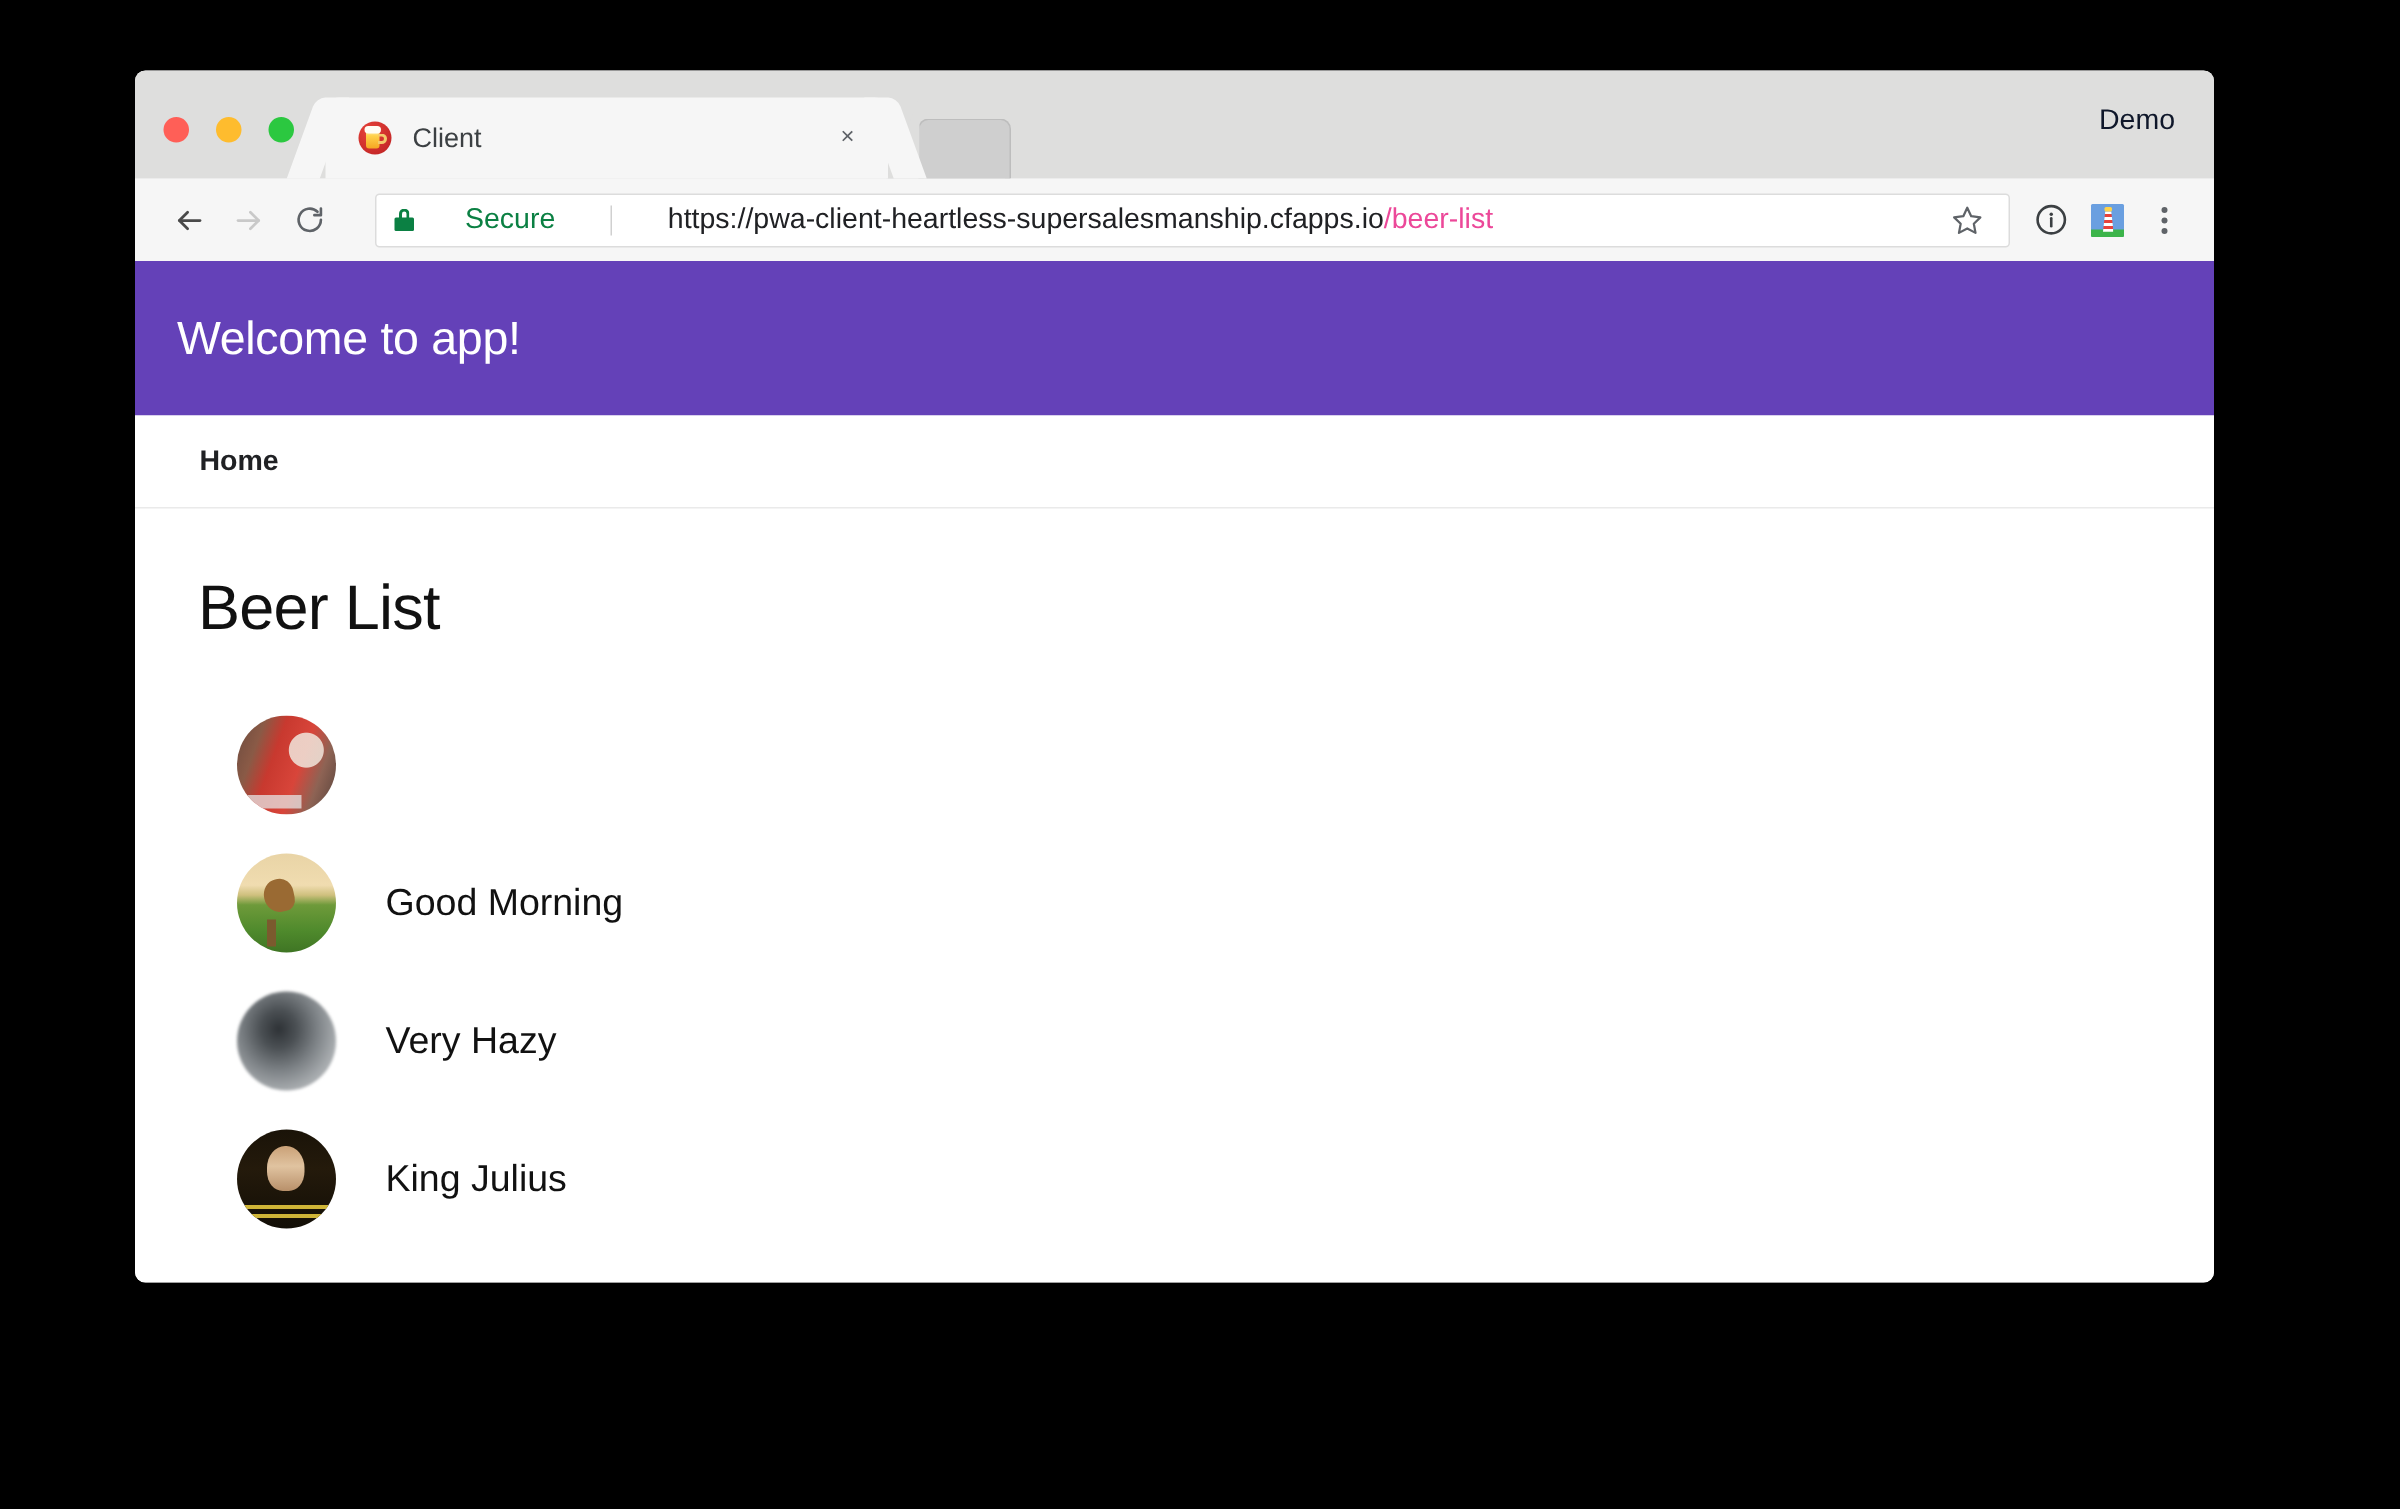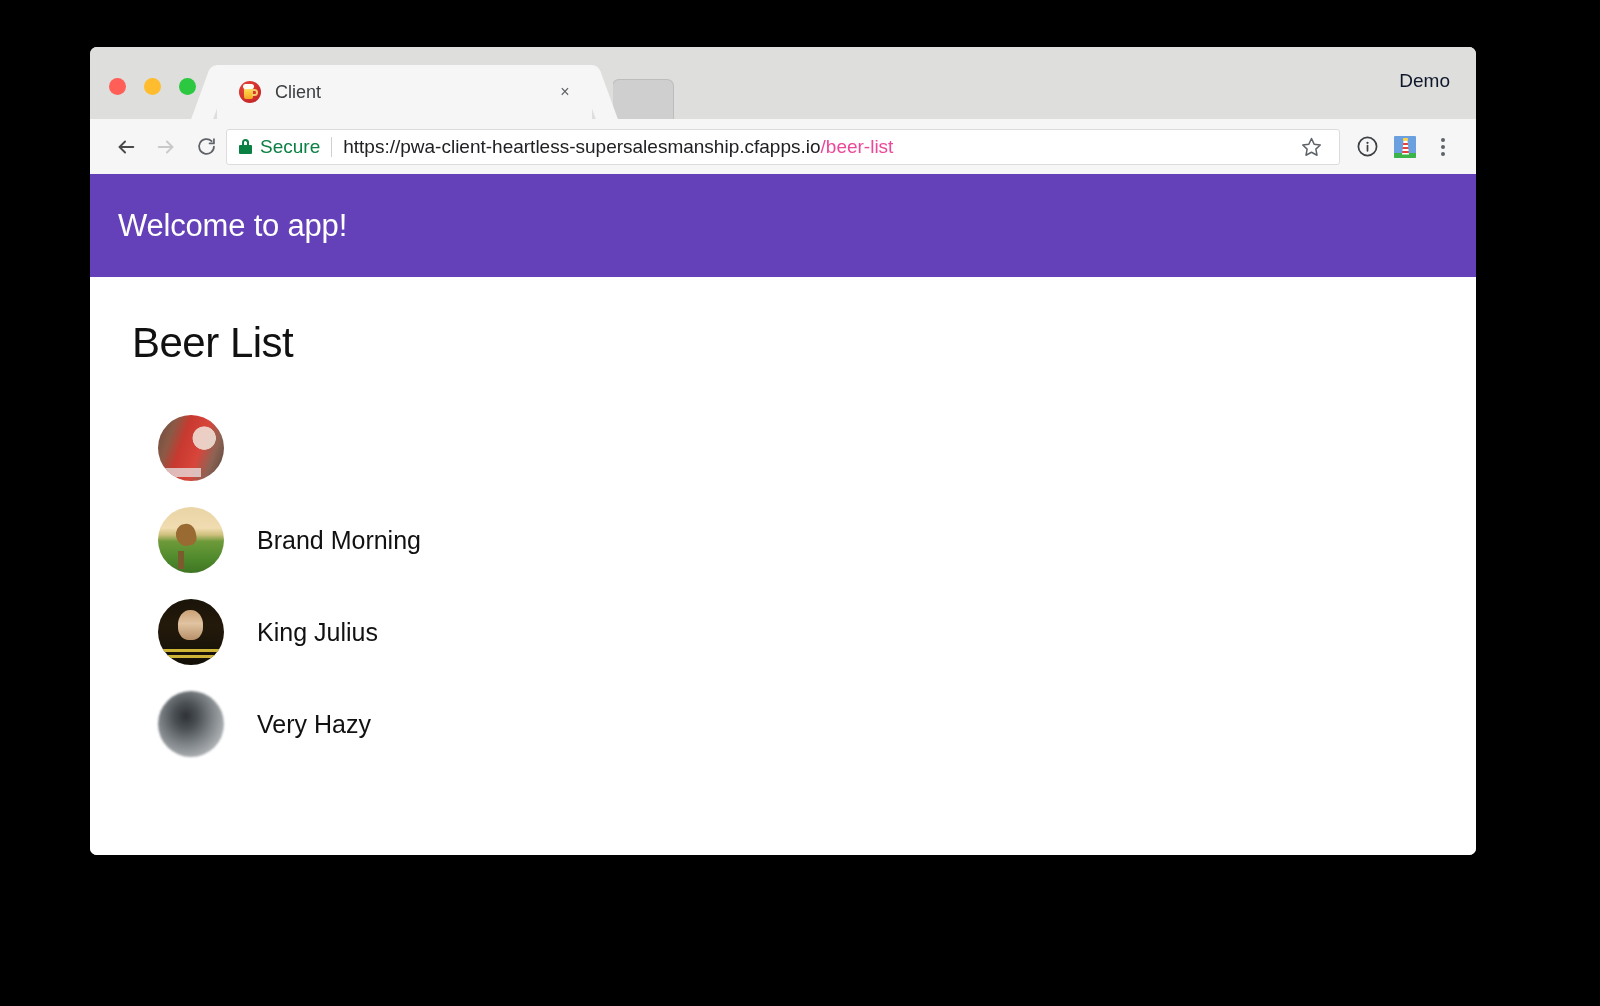--- a/index.html
+++ b/index.html
@@ -192,28 +192,29 @@
     display: flex;
     align-items: center;
     justify-content: center;
     flex: 0 0 auto;
   }
   .nav-btn svg { display: block; }
 
   .omnibox {
     flex: 1 1 auto;
     height: 36px;
-    margin: 0 8px 0 0;
+    margin: 0 8px 0 24px;
     background: #ffffff;
     border: 1px solid #dcdcdc;
     border-radius: 3px;
     display: flex;
     align-items: center;
     padding: 0 12px;
     min-width: 0;
+    gap: 26px;
   }
 
   .lock-icon {
     width: 13px;
     height: 15px;
     position: relative;
     flex: 0 0 auto;
     margin-right: 8px;
   }
   .lock-icon .shackle {
@@ -552,36 +553,39 @@
         </span>
     </span>
   </div>
 
   <div class="viewport">
 
     <div class="app-header" style="background:#6441b8">
       <span class="app-title">Welcome to app!</span>
     </div>
 
+    <div class="app-nav">
+      <a class="nav-link" href="#">Home</a>
+    </div>
 
     <div class="content">
       <h1 class="page-heading">Beer List</h1>
 
       <ul class="beer-list">
         <li class="beer-item">
           <span class="beer-avatar av-stout"></span>
         </li>
         <li class="beer-item">
           <span class="beer-avatar av-morning"></span>
-          <span class="beer-name">Brand Morning</span>
+          <span class="beer-name">Good Morning</span>
+        </li>
+        <li class="beer-item">
+          <span class="beer-avatar av-hazy"></span>
+          <span class="beer-name">Very Hazy</span>
         </li>
         <li class="beer-item">
           <span class="beer-avatar av-king"></span>
           <span class="beer-name">King Julius</span>
         </li>
-        <li class="beer-item">
-          <span class="beer-avatar av-hazy"></span>
-          <span class="beer-name">Very Hazy</span>
-        </li>
       </ul>
     </div>
   </div>
 </div>
 
 </body></html>

